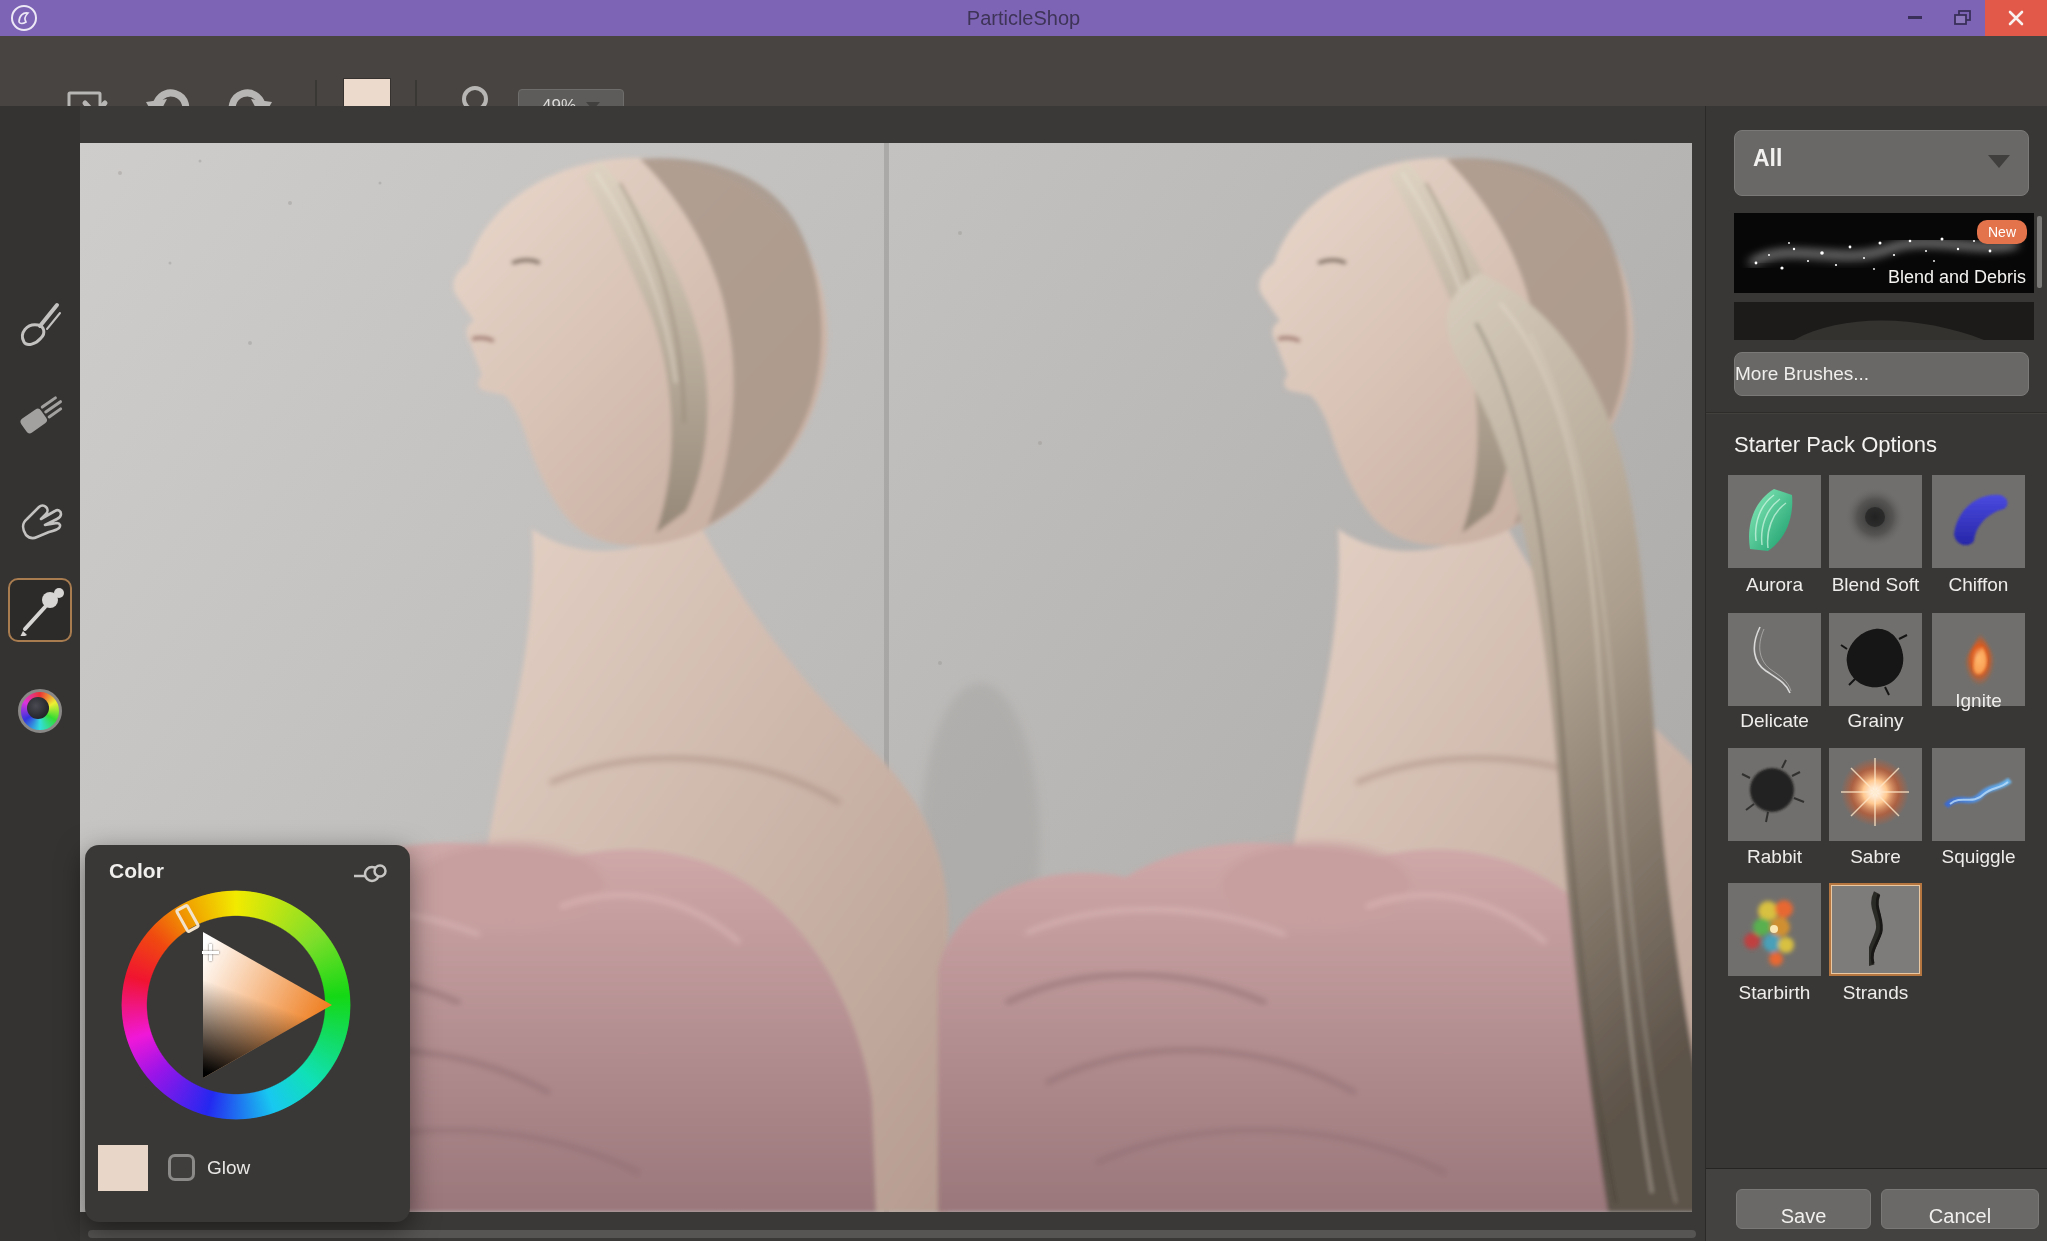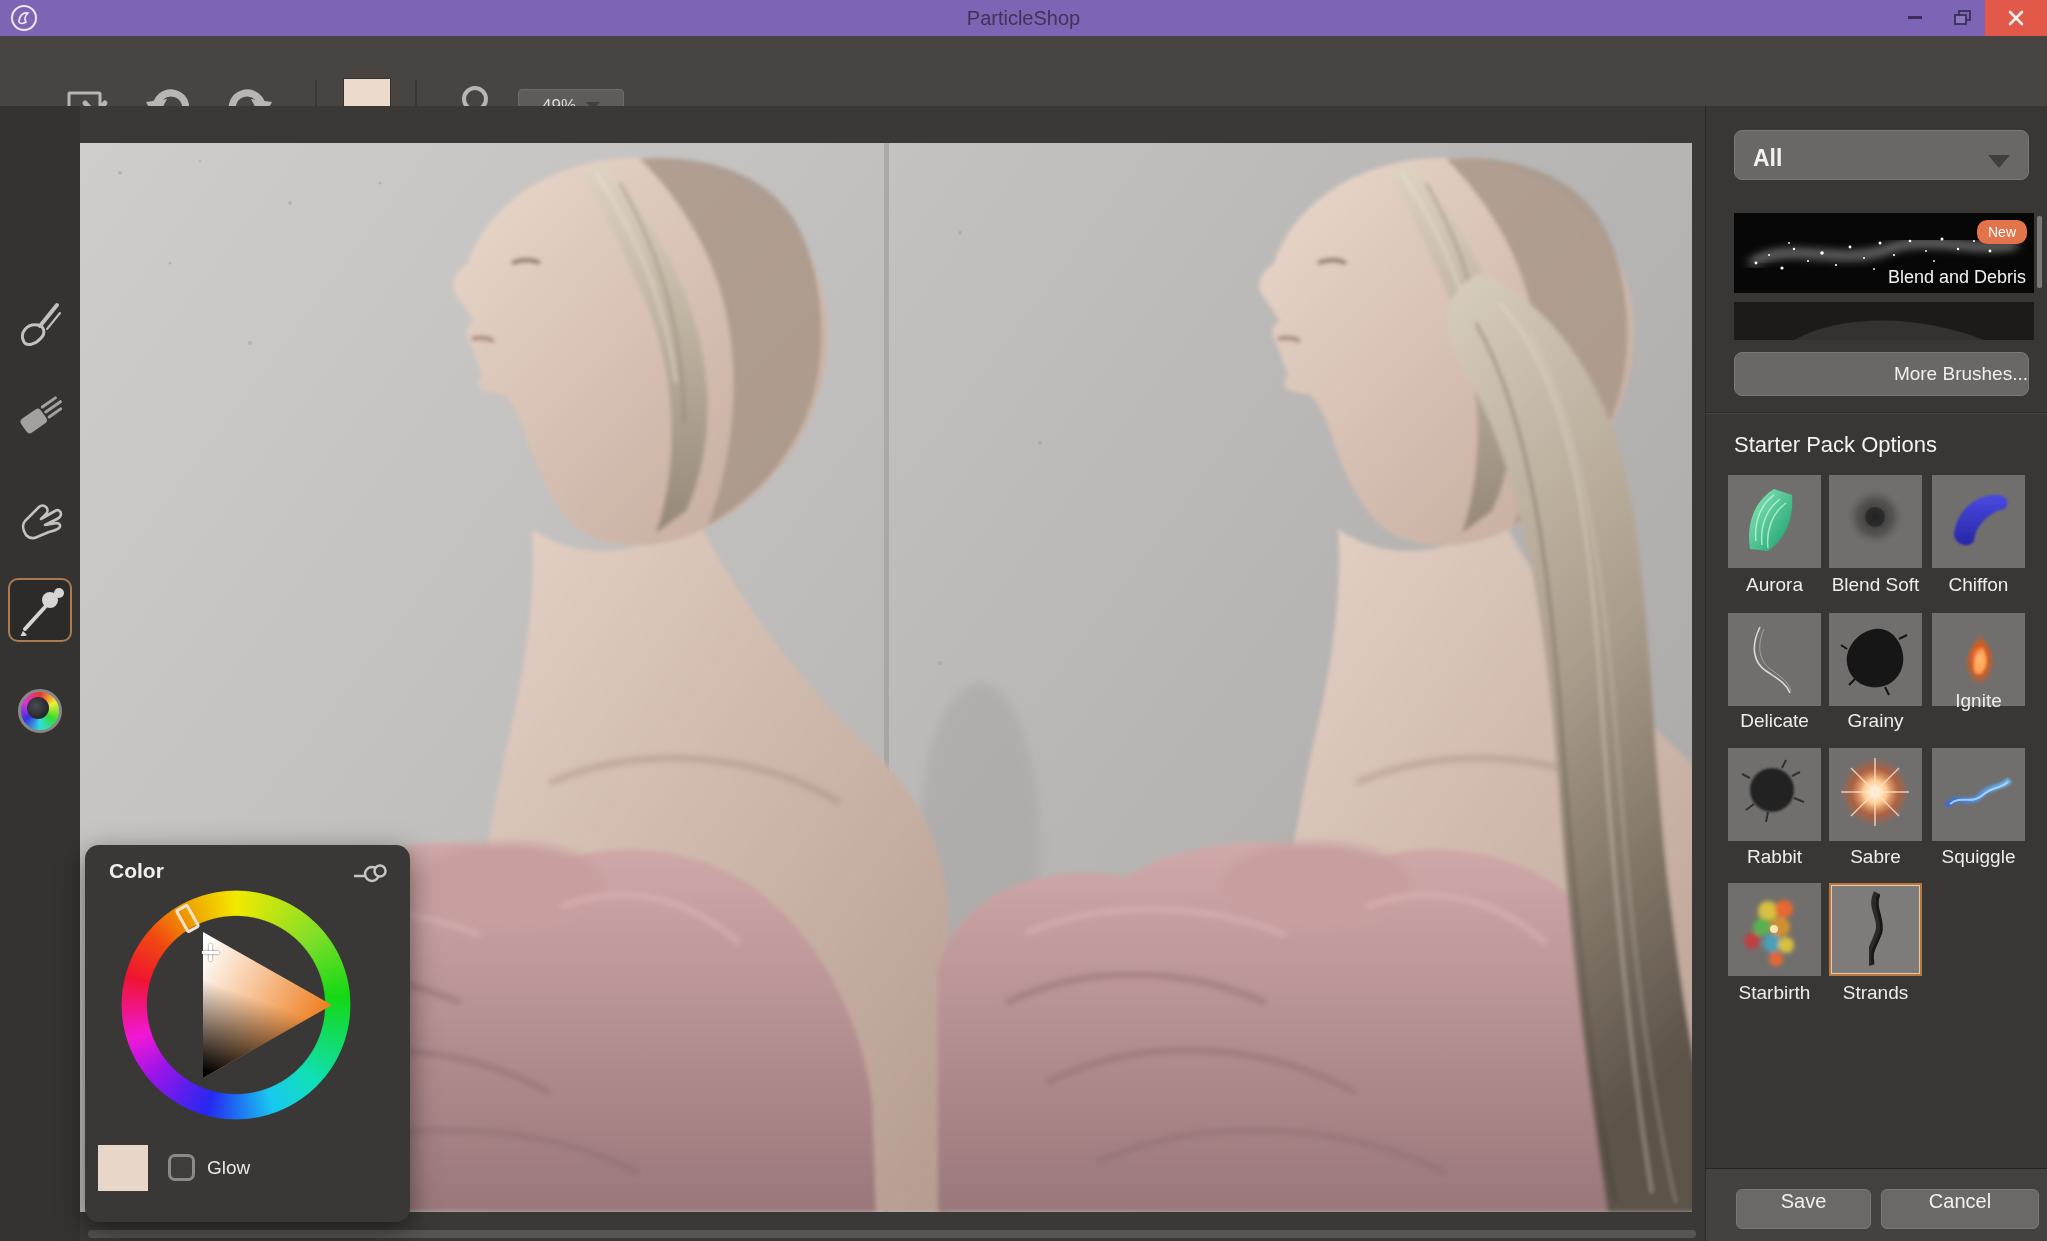--- a/index.html
+++ b/index.html
@@ -63,42 +63,42 @@
   .tri-cross::before { content:""; position:absolute; left:7px; top:0; width:3px; height:17px; background:#fff; box-shadow:0 0 2px #444; }
   .tri-cross::after  { content:""; position:absolute; left:0; top:7px; width:17px; height:3px; background:#fff; box-shadow:0 0 2px #444; }
   .cp-swatch { position:absolute; left:13px; top:300px; width:50px; height:46px; background:#e8d6c8; }
   .cp-check { position:absolute; left:83px; top:309px; width:27px; height:27px; border:3px solid #8c8a88;
               border-radius:7px; background:#403e3c; cursor:pointer; }
   .cp-glow { position:absolute; left:122px; top:312px; font-size:19px; color:#e9e7e5; }
 
   
   .rpanel { position:absolute; left:1705px; top:106px; width:342px; height:1135px; background:#393735;
             border-left:1px solid #2c2a28; }
-  .rp-dd { position:absolute; left:28px; top:24px; width:295px; height:50px; background:#6a6866;
+  .rp-dd { position:absolute; left:28px; top:24px; width:295px; height:66px; background:#6a6866;
            border:1px solid #7b7977; border-radius:8px; cursor:pointer; }
   .rp-dd .val { position:absolute; left:18px; top:14px; font-size:23px; font-weight:bold; color:#f2f1ef; }
   .rp-dd .caret { position:absolute; right:18px; top:24px; width:0; height:0;
                   border-left:11px solid transparent; border-right:11px solid transparent; border-top:13px solid #413f3d; }
   .feat-tile { position:absolute; left:28px; top:107px; width:300px; height:80px; background:#0a0a0a; cursor:pointer; }
   .feat-badge { position:absolute; right:7px; top:7px; padding:4px 11px; border-radius:10px; background:#e2734b;
                 color:#fff; font-size:14px; }
   .feat-label { position:absolute; right:8px; bottom:5px; color:#f4f3f1; font-size:18px; }
   .rp-scroll { position:absolute; right:5px; top:110px; width:5px; height:72px; background:#7b7977; border-radius:2px; }
   .part-tile { position:absolute; left:28px; top:196px; width:300px; height:38px; background:#1d1b1a; overflow:hidden; cursor:pointer; }
   .more-btn { position:absolute; left:28px; top:246px; width:295px; height:44px; background:#6a6866;
               border:1px solid #7b7977; border-radius:8px; color:#efeeec; font-size:19px;
-              display:flex; align-items:center; justify-content:flex-end; cursor:pointer; }
+              display:flex; align-items:center; justify-content:flex-start; cursor:pointer; }
   .rp-divider { position:absolute; left:0; width:342px; height:2px; background:linear-gradient(#242220,#4d4b48); }
   .rp-heading { position:absolute; left:28px; top:326px; font-size:22px; font-weight:normal; color:#f4f2f0; }
   .tile { position:absolute; width:93px; height:93px; background:#716f6d; cursor:pointer; }
   .tile.selected { background:#7e7c7a; border:2px solid #b5773f; box-shadow:0 0 0 1px #eac9a2 inset; }
   .tile-label { position:absolute; width:121px; text-align:center; font-size:19px; color:#efedeb; cursor:pointer; }
   .rp-footer { position:absolute; left:0; top:1062px; width:342px; height:73px; background:#444240; border-top:1px solid #262422; }
   .rp-btn { position:absolute; top:20px; height:40px; background:#6b6967; border:1px solid #7a7876; border-radius:6px;
-            color:#f1f0ee; font-size:20px; display:flex; align-items:flex-start; justify-content:center; cursor:pointer; }
+            color:#f1f0ee; font-size:20px; display:flex; align-items:flex-end; justify-content:center; cursor:pointer; }
   .rp-btn.save { left:30px; width:135px; }
   .rp-btn.cancel { left:175px; width:158px; }
 
   svg { display:block; }
 </style>
 </head>
 <body>
 
 <div class="app">
 

